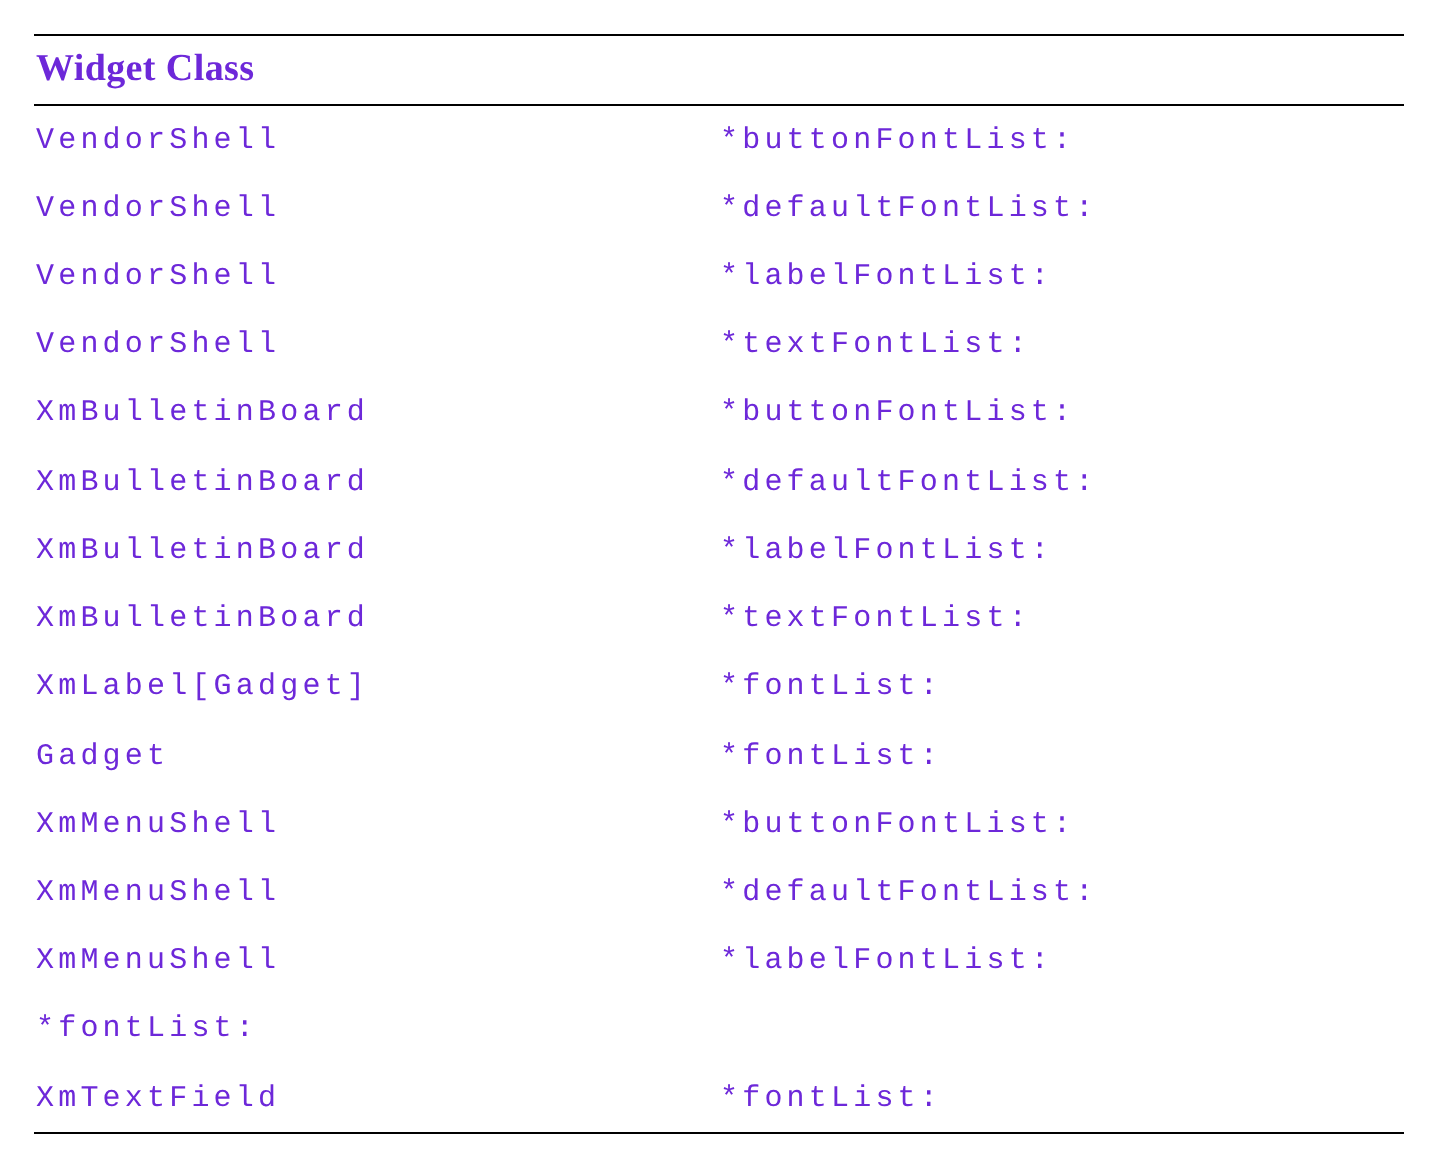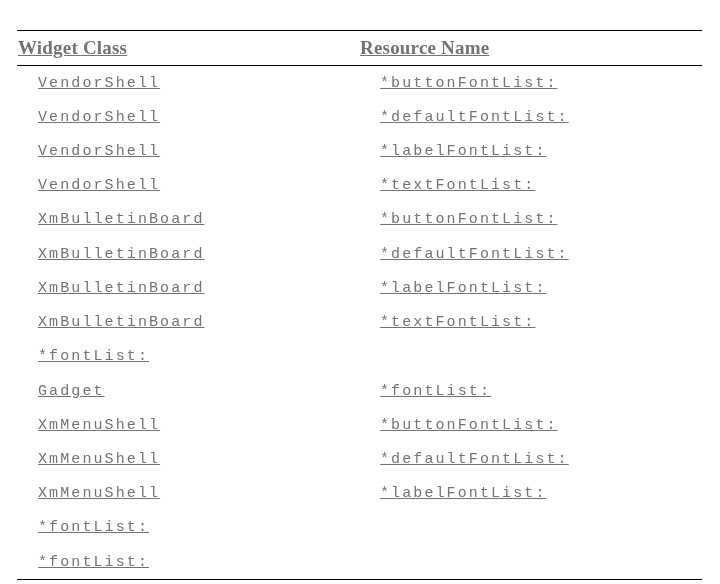--- a/index.html
+++ b/index.html
@@ -12,24 +12,23 @@
   }
   .page {
     position: relative;
     width: 720px;
     height: 584px;
     background: #ffffff;
   }
   .table {
     position: absolute;
     left: 17px;
-    top: 30px;
+    top: 17px;
     width: 685px;
-    color: #737373;
-    text-decoration: underline;
+    color: #6d28d9;
   }
   .thead {
     display: grid;
     grid-template-columns: 342px 1fr;
     align-items: center;
     height: 36px;
     border-top: 1.5px solid #000000;
     border-bottom: 1.5px solid #000000;
   }
   .th {
@@ -48,31 +47,29 @@
     grid-template-columns: 342px 1fr;
     align-items: center;
     height: 34.23px;
   }
   .td {
     font-family: "Liberation Mono", monospace;
     font-size: 15px;
     letter-spacing: 2.1px;
     white-space: nowrap;
     padding-left: 1px;
-    margin-left: 20px;
   }
 </style>
 </head>
 <body>
 
 <div class="page">
   <div class="table">
     <div class="thead">
       <div class="th">Widget Class</div>
-      <div class="th">Resource Name</div>
     </div>
     <div class="tbody">
   <div class="tr">
     <div class="td">VendorShell</div>
     <div class="td">*buttonFontList:</div>
   </div>
 
   <div class="tr">
     <div class="td">VendorShell</div>
     <div class="td">*defaultFontList:</div>
@@ -102,20 +99,21 @@
     <div class="td">XmBulletinBoard</div>
     <div class="td">*labelFontList:</div>
   </div>
 
   <div class="tr">
     <div class="td">XmBulletinBoard</div>
     <div class="td">*textFontList:</div>
   </div>
 
   <div class="tr">
+    <div class="td">XmLabel[Gadget]</div>
     <div class="td">*fontList:</div>
   </div>
 
   <div class="tr">
     <div class="td">Gadget</div>
     <div class="td">*fontList:</div>
   </div>
 
   <div class="tr">
     <div class="td">XmMenuShell</div>
@@ -130,17 +128,18 @@
   <div class="tr">
     <div class="td">XmMenuShell</div>
     <div class="td">*labelFontList:</div>
   </div>
 
   <div class="tr">
     <div class="td">*fontList:</div>
   </div>
 
   <div class="tr">
+    <div class="td">XmTextField</div>
     <div class="td">*fontList:</div>
   </div>
 </div>
   </div>
 </div>
 
 </body></html>

